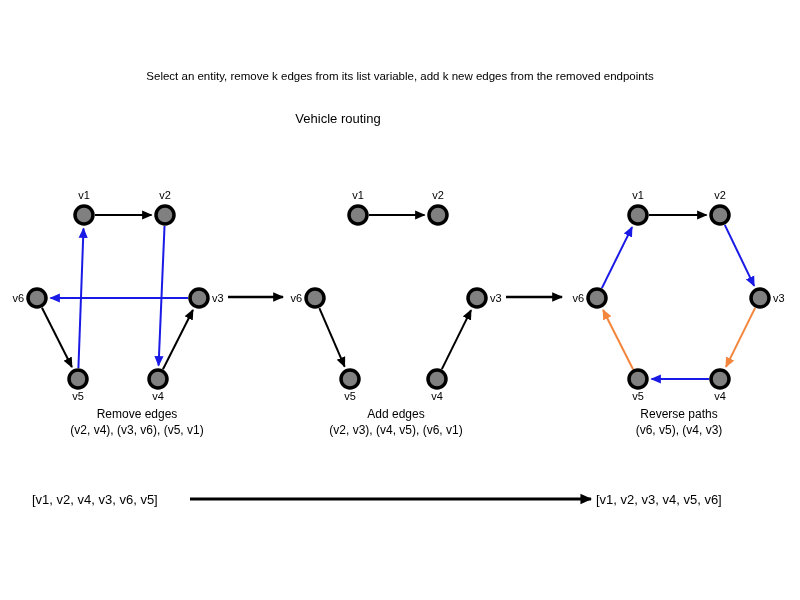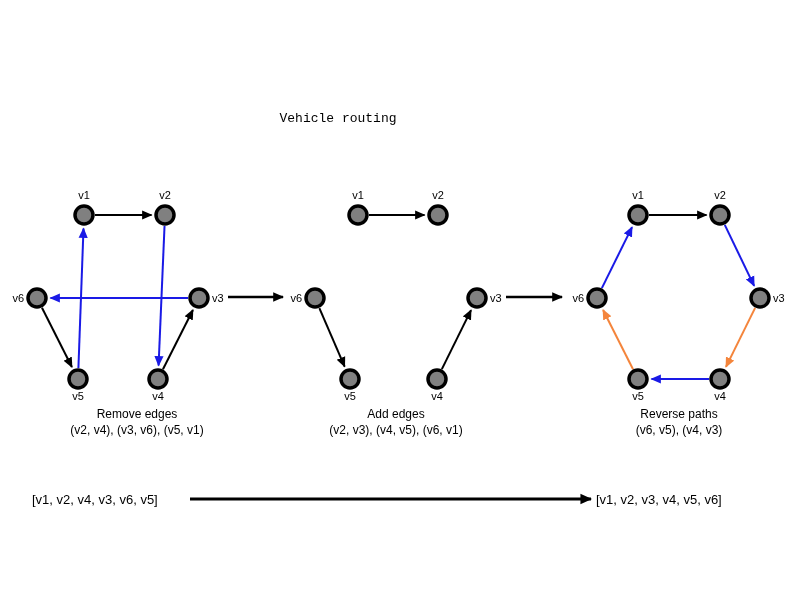--- a/index.html
+++ b/index.html
@@ -45,21 +45,20 @@
   }
   .section-label {
     position: absolute;
     left: 0;
     top: 111px;
     width: 676px;
     text-align: center;
     font-size: 13px;
     line-height: 16px;
     color: #000;
-    font-family: Liberation Mono, monospace;
   }
   svg.graph-layer {
     position: absolute;
     left: 0;
     top: 0;
     width: 800px;
     height: 600px;
     overflow: visible;
   }
   .cap-line {
@@ -75,20 +74,21 @@
     font-size: 13px;
     fill: #000;
     font-family: "Liberation Sans", sans-serif;
   }
 </style>
 </head>
 <body>
 
 <div id="stage">
 
+  <div class="subtitle">Select an entity, remove k edges from its list variable, add k new edges from the removed endpoints</div>
   <div class="section-label">Vehicle routing</div>
 
   <svg class="graph-layer" id="graph-layer" viewBox="0 0 800 600">
     <defs>
       <marker id="ah-black" viewBox="0 0 10 10" refX="9" refY="5" markerWidth="5.2" markerHeight="5.2" orient="auto-start-reverse" markerUnits="strokeWidth">
         <path d="M 0 0.6 L 10 5 L 0 9.4 z" fill="#000000"></path>
       </marker>
       <marker id="ah-blue" viewBox="0 0 10 10" refX="9" refY="5" markerWidth="5.2" markerHeight="5.2" orient="auto-start-reverse" markerUnits="strokeWidth">
         <path d="M 0 0.6 L 10 5 L 0 9.4 z" fill="#1a1ae6"></path>
       </marker>

